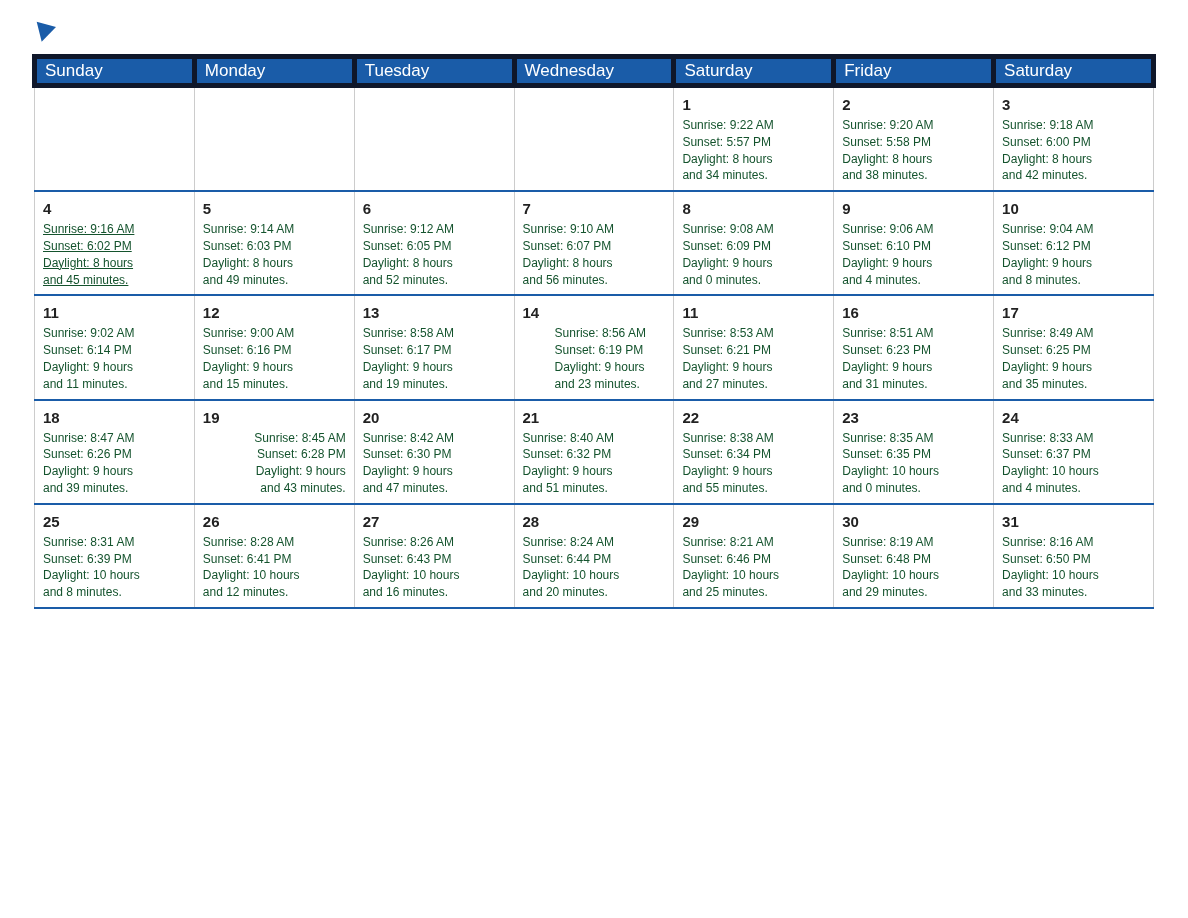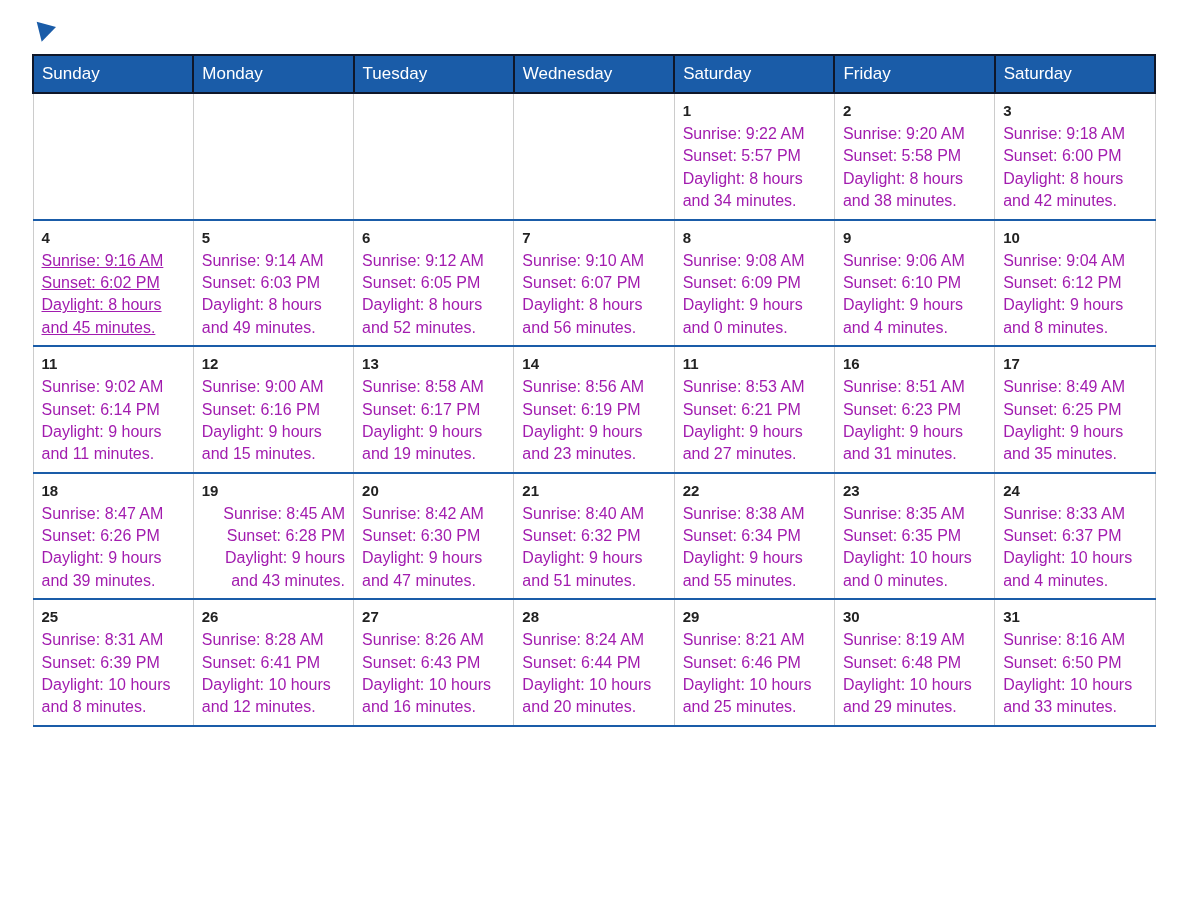--- a/index.html
+++ b/index.html
@@ -64,23 +64,23 @@
     .calendar {
       width: 100%;
       border-collapse: collapse;
       margin-top: 12px;
     }
     .calendar th {
       background: #1a5ca8;
       color: #fff;
       font-size: 17px;
       font-weight: normal;
-      padding: 8px 8px;
+      padding: 2px 8px;
       text-align: left;
-      border: 2px solid #0f172a;
+      border: 5px solid #0f172a;
     }
     .calendar td {
       vertical-align: top;
       border: 1px solid #ccc;
       padding: 6px 8px;
       width: 14.28%;
       min-height: 110px;
       font-size: 13px;
       line-height: 1.4;
     }
@@ -88,22 +88,22 @@
       border-bottom: 2px solid #1a5ca8;
     }
     .day-number {
       font-size: 15px;
       font-weight: bold;
       color: #222;
       display: block;
       margin-bottom: 2px;
     }
     .day-info {
-      color: #a21caf;
-      font-size: 16px;
+      color: #14532d;
+      font-size: 12px;
     }
     .empty-cell {
       background: #fff;
     }
   </style>
 </head>
 <body>
 
 <div class="header-row">
   <div class="logo">
@@ -227,21 +227,21 @@
         </td>
         <td>
           <span class="day-number">13</span>
           <div class="day-info" style="white-space: pre-line;">Sunrise: 8:58 AM
 Sunset: 6:17 PM
 Daylight: 9 hours
 and 19 minutes.</div>
         </td>
         <td>
           <span class="day-number">14</span>
-          <div class="day-info" style="white-space: pre-line;">Sunrise: 8:56 AM
+          <div class="day-info" style="white-space: pre-line; margin-left: 32px;">Sunrise: 8:56 AM
 Sunset: 6:19 PM
 Daylight: 9 hours
 and 23 minutes.</div>
         </td>
         <td>
           <span class="day-number">11</span>
           <div class="day-info" style="white-space: pre-line;">Sunrise: 8:53 AM
 Sunset: 6:21 PM
 Daylight: 9 hours
 and 27 minutes.</div>

